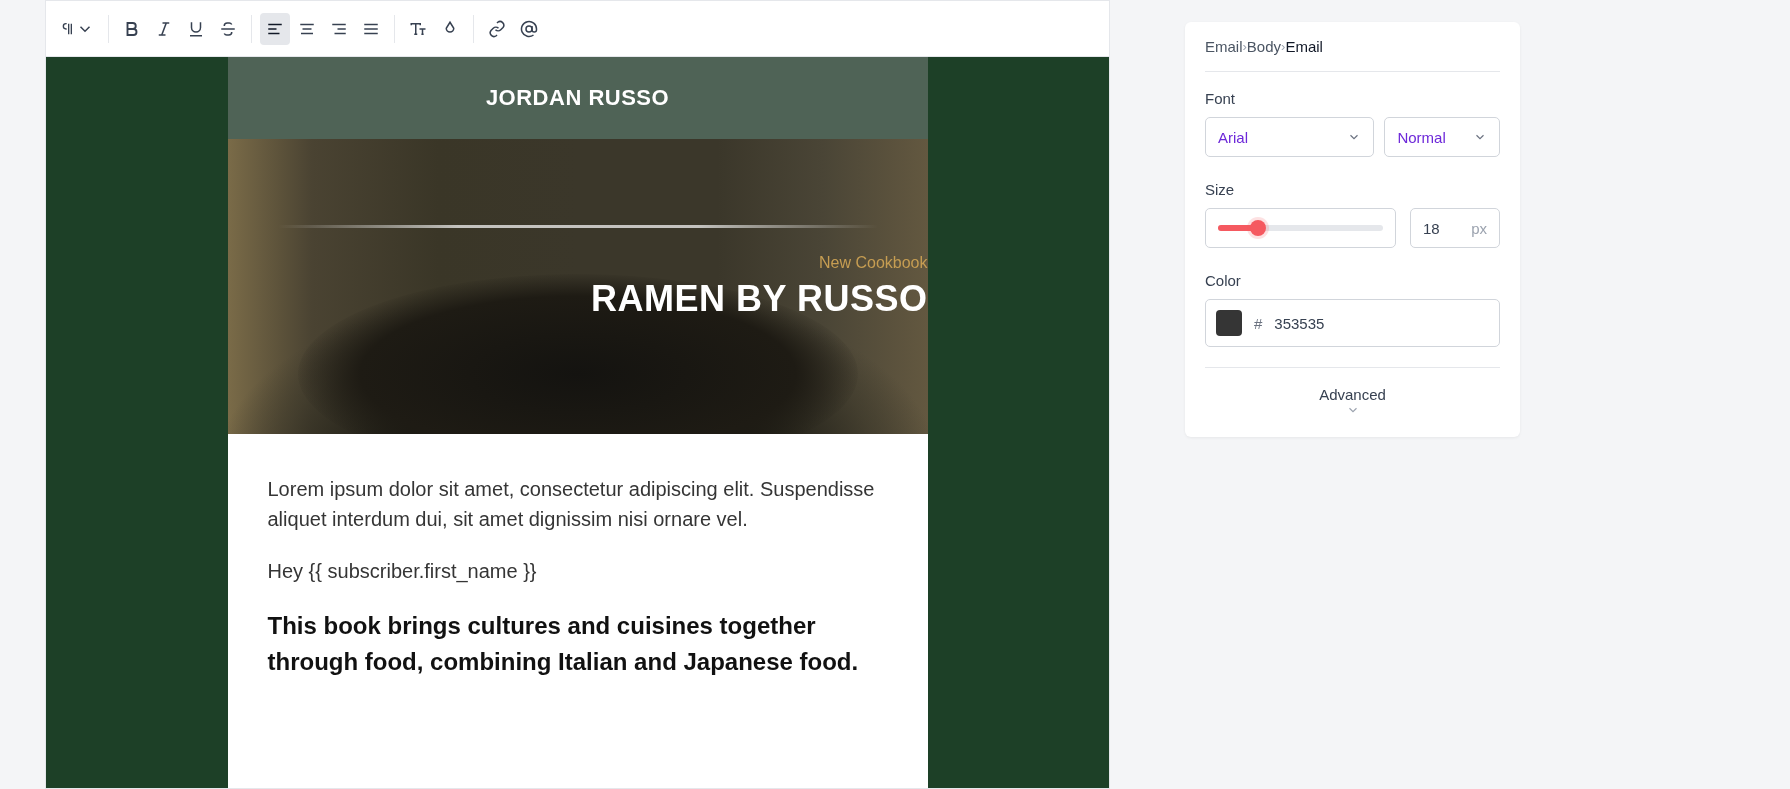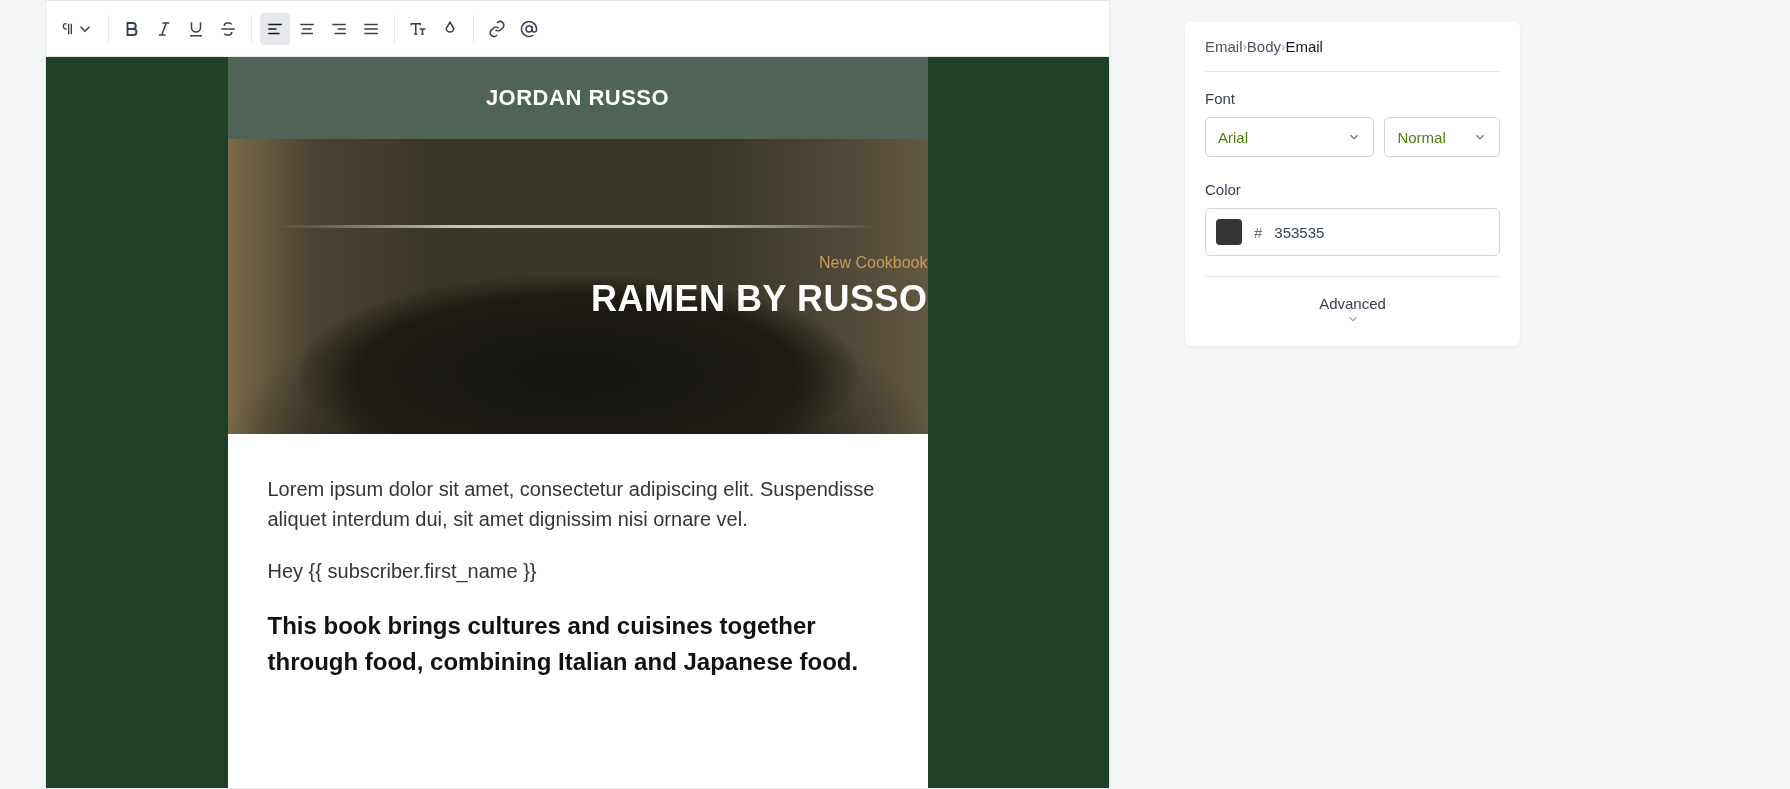--- a/index.html
+++ b/index.html
@@ -79,21 +79,21 @@
 .breadcrumb a { color: #4b5563; text-decoration: none; cursor: pointer; }
 .breadcrumb .chev { color: #9ca3af; font-size: 13px; }
 .breadcrumb .current { color: #111827; font-weight: 500; }
 .hr { height: 1px; background: #e5e7eb; margin: 0 20px; }
 .section { padding: 18px 20px 6px; }
 .label { font-size: 15px; color: #374151; margin-bottom: 10px; }
 .row { display: flex; gap: 10px; }
 .select {
   flex: 1; height: 40px; border: 1px solid #d1d5db; border-radius: 5px;
   display: flex; align-items: center; justify-content: space-between;
-  padding: 0 12px; font-size: 15px; color: #4d7c0f; cursor: pointer;
+  padding: 0 12px; font-size: 15px; color: #6d28d9; cursor: pointer;
 }
 .select svg { width: 14px; height: 14px; color: #6b7280; }
 .slider-wrap { display: flex; gap: 14px; align-items: center; }
 .slider {
   flex: 1; height: 40px; border: 1px solid #d1d5db; border-radius: 5px;
   display: flex; align-items: center; padding: 0 12px; position: relative;
 }
 .track {
   flex: 1; height: 6px; background: #e5e7eb; border-radius: 3px; position: relative;
 }
@@ -270,20 +270,35 @@
           </div>
           <div class="select">
             <span>Normal</span>
             <svg viewBox="0 0 24 24" fill="none" stroke="currentColor" stroke-width="2">
                 <polyline points="6 9 12 15 18 9"></polyline>
               </svg>
           </div>
         </div>
       </div>
 
+      <div class="section">
+        <div class="label">Size</div>
+        <div class="slider-wrap">
+          <div class="slider">
+            <div class="track">
+              <div class="fill"></div>
+              <div class="thumb"></div>
+            </div>
+          </div>
+          <div class="sizebox">
+            <span>18</span>
+            <span class="unit">px</span>
+          </div>
+        </div>
+      </div>
 
       <div class="section">
         <div class="label">Color</div>
         <div class="colorrow">
           <div class="swatch"></div>
           <span class="hash">#</span>
           <input class="colorval" value="353535" style="">
         </div>
       </div>
 

